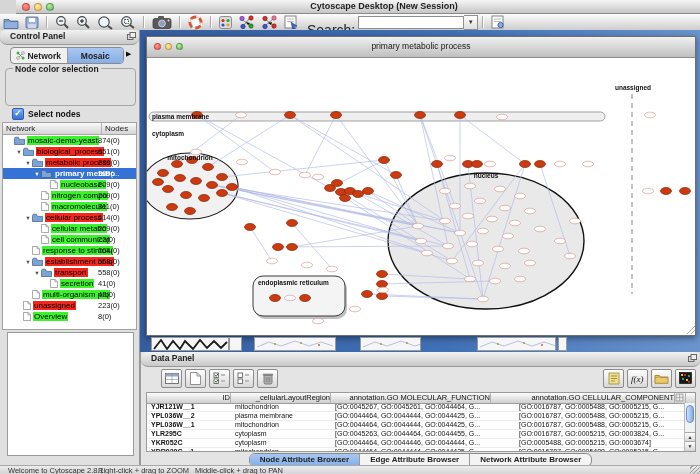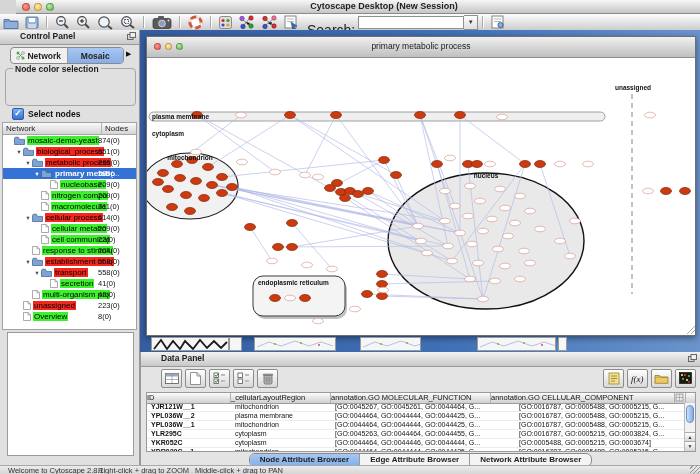--- a/index.html
+++ b/index.html
@@ -14,21 +14,21 @@
   .wtitle{position:absolute;left:0;right:0;top:1px;text-align:center;font-size:9px;font-weight:bold;color:#222;}
   
   .toolbar{position:absolute;left:0;top:14px;width:700px;height:16px;background:linear-gradient(#fdfdfd,#cdcdcd);border-bottom:1px solid #8a8a8a;display:flex;align-items:center;}
   .tbtn{height:15px;display:flex;align-items:center;justify-content:center;background:none;border:none;padding:0 2px;margin:0 1px;}
   .tsep{width:1px;height:12px;background:#aaa;border-right:1px solid #fff;margin:0 4px;}
   .srchlbl{font-size:14px;color:#222;margin:16px 3px 0 6px;}
   .srch{width:100px;height:11px;border:1px solid #8f8f8f;font-size:9px;padding:0 2px;background:#fff;}
   .sdrop{width:13px;height:13px;border:1px solid #8f8f8f;border-left:none;background:linear-gradient(#fff,#ddd);font-size:6px;line-height:13px;text-align:center;color:#333;}
   
   .cpanel{position:absolute;left:0;top:30px;width:140px;height:435px;background:#e0e0e0;border-right:1px solid #97979a;box-sizing:border-box;}
-  .phead{height:13px;background:linear-gradient(#f2f2f2,#c8c8c8);border-bottom:1px solid #999;font-size:8.5px;font-weight:bold;color:#222;padding:1px 20px 0;position:relative;}
+  .phead{height:13px;background:linear-gradient(#f2f2f2,#c8c8c8);border-bottom:1px solid #999;font-size:8.5px;font-weight:bold;color:#222;padding:1px 10px 0;position:relative;border-radius:7px;}
   .floatic{position:absolute;right:3px;top:2px;}
   .cp-tabs{position:absolute;left:10px;top:17px;width:112px;height:15px;display:flex;border:1px solid #8a8a8a;border-radius:4px;overflow:hidden;background:#f0f0f0;}
   .cptab{flex:1;display:flex;align-items:center;justify-content:center;font-size:8.5px;font-weight:bold;color:#222;border-right:1px solid #9a9a9a;gap:2px;}
   .cptab:last-child{border-right:none;}
   .cptab.on{background:linear-gradient(var(--tabsel),#86aee8);}
   .cp-tabarrow{position:absolute;left:126px;top:20px;font-size:7px;color:#111;}
   .groupbox{position:absolute;left:5px;top:38px;width:129px;height:36px;border:1px solid #a6a6a6;border-radius:4px;}
   .legend{position:absolute;left:7px;top:-5px;background:#e0e0e0;padding:0 2px;font-size:8.5px;font-weight:bold;color:#222;}
   .dropdown{position:absolute;left:8px;top:10px;right:8px;height:16px;border:1px solid #979797;border-radius:3px;background:linear-gradient(#fff,#e4e4e4);display:flex;align-items:center;}
   .ddval{flex:1;text-align:center;font-size:8.5px;color:#111;}
@@ -63,21 +63,21 @@
   .strips{position:absolute;left:0;top:307px;width:560px;height:15px;}
   .strip{position:absolute;top:0;height:14px;background:#f6f6f6;border:1px solid #9a9a9a;box-sizing:border-box;overflow:hidden;}
   
   .dpanel{position:absolute;left:140px;top:352px;width:560px;height:113px;background:#e4e4e4;border-left:1px solid #999;box-sizing:border-box;}
   .dp-toolbar{position:absolute;left:4px;top:15px;right:4px;height:22px;display:flex;align-items:center;padding-left:16px;}
   .dbtn{width:21px;height:19px;border:1px solid #8c8c8c;border-radius:2px;background:linear-gradient(#fefefe,#d8d8d8);margin-right:3px;display:flex;align-items:center;justify-content:center;padding:0;}
   .dbtn.rt{margin-right:0;margin-left:3px;}
   .dspacer{flex:1;}
   .tablewrap{position:absolute;left:5px;top:40px;width:550px;height:60px;background:#fff;border:1px solid #9a9a9a;box-sizing:border-box;}
   .tblhead{display:flex;height:10px;background:linear-gradient(#fcfcfc,#d0d0d0);border-bottom:1px solid #9c9c9c;font-size:7.5px;color:#111;}
-  .tblhead div{border-right:1px solid #b0b0b0;text-align:left;line-height:10px;overflow:hidden;white-space:nowrap;box-sizing:border-box;}
+  .tblhead div{border-right:1px solid #b0b0b0;text-align:right;line-height:10px;overflow:hidden;white-space:nowrap;box-sizing:border-box;}
   .tbody{position:absolute;left:0;top:10px;right:11px;bottom:0;overflow:hidden;}
   .drow{display:flex;height:8px;font-size:7px;line-height:8px;border-bottom:1px solid #ededed;white-space:nowrap;}
   .drow div{overflow:hidden;padding-left:4px;box-sizing:border-box;color:#111;}
   .drow .c0{font-weight:bold;}
   .vscroll{position:absolute;right:0;top:10px;bottom:0;width:11px;background:#f2f2f2;border-left:1px solid #bbb;box-sizing:border-box;}
   .vthumb{position:absolute;left:1px;top:2px;width:8px;height:18px;border-radius:4px;background:linear-gradient(90deg,#cfe2fa,#7fa9e6);border:1px solid #6a90c8;box-sizing:border-box;}
   .varr{position:absolute;left:0;width:10px;height:9px;background:linear-gradient(#fdfdfd,#d5d5d5);border-top:1px solid #aaa;font-size:5px;text-align:center;line-height:9px;color:#333;}
   .dp-tabs{position:absolute;left:0;right:0;top:101px;display:flex;justify-content:center;}
   .dtabgrp{display:flex;border:1px solid #8a8a8a;border-radius:6px;overflow:hidden;background:#f4f4f4;}
   .dtab{padding:1px 10px;font-size:8px;font-weight:bold;color:#222;border-right:1px solid #9a9a9a;line-height:10px;}

